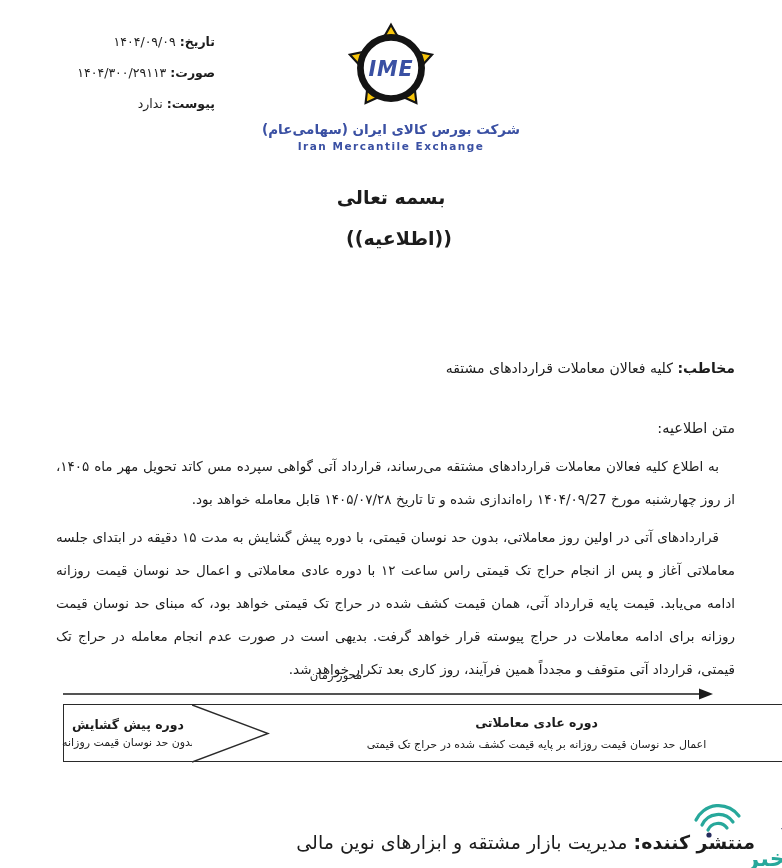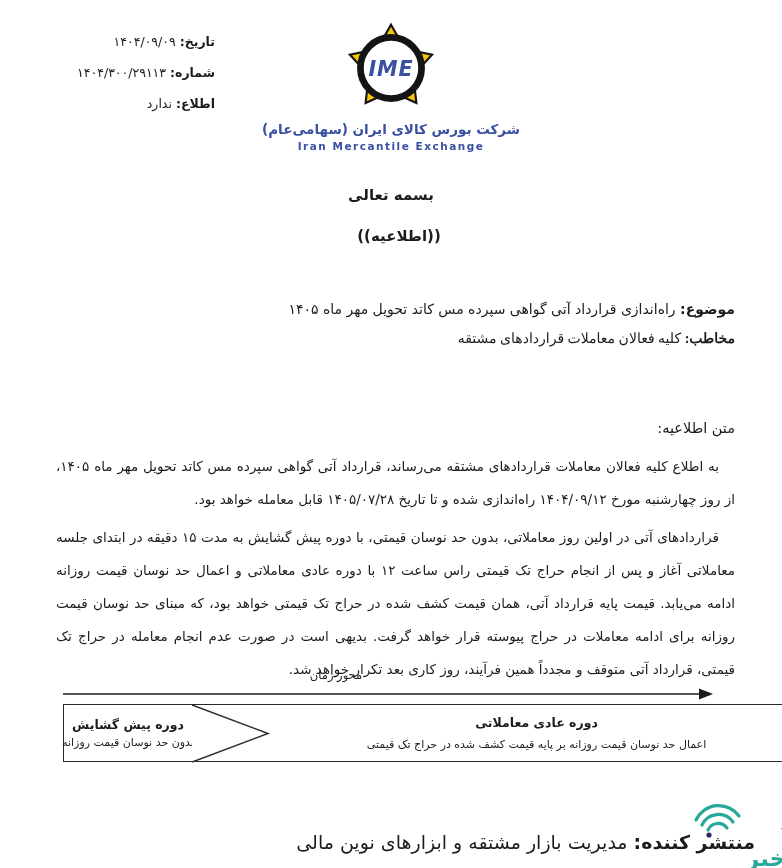--- a/index.html
+++ b/index.html
@@ -34,27 +34,27 @@
     position:absolute;top:22px;left:50%;transform:translateX(-50%);
     width:280px;text-align:center;
   }
   .logo svg.mark{display:block;margin:0 auto;}
   .star{fill:var(--star-yellow);stroke:var(--ring-black);stroke-width:2.4;}
   .ring{fill:#ffffff;stroke:var(--ring-black);stroke-width:7.5;}
   .ime-text{fill:var(--brand-blue);font-family:"DejaVu Sans",sans-serif;font-weight:bold;font-style:italic;letter-spacing:1px;}
   .company-fa{color:var(--brand-blue);font-weight:bold;font-size:13.5px;margin-top:7px;}
   .company-en{color:var(--brand-blue);font-size:10.5px;letter-spacing:1.5px;margin-top:3px;font-weight:bold;}
 
-  .center-line{position:absolute;left:0;right:0;text-align:center;font-weight:bold;font-size:15px;}
+  .center-line{position:absolute;left:0;right:0;text-align:center;font-weight:bold;font-size:19px;}
   .basmala{top:186px;}
   .notice{top:227px;padding-left:16px;}
 
   .line-block{position:absolute;right:47px;left:47px;font-size:14px;white-space:nowrap;}
   .subject{top:301px;}
-  .audience{top:330px;font-family:Liberation Serif, serif;}
+  .audience{top:360px;}
   .bold{font-weight:bold;}
 
   .body-heading{position:absolute;top:420px;right:47px;font-weight:normal;font-size:14.5px;}
 
   .para{
     position:absolute;right:47px;left:56px;
     font-size:13.5px;line-height:33px;
     text-align:justify;
   }
   .para1{top:450px;text-indent:16px;}
@@ -95,53 +95,49 @@
 <body>
 
 <div class="page">
 
   <div class="meta">
     <div class="meta-row">
       <span class="bold">تاریخ:</span>
       <span>۱۴۰۴/۰۹/۰۹</span>
     </div>
     <div class="meta-row">
-      <span class="bold">شماره:</span>
+      <span class="bold">صورت:</span>
       <span>۱۴۰۴/۳۰۰/۲۹۱۱۳</span>
     </div>
     <div class="meta-row">
-      <span class="bold">اطلاع:</span>
+      <span class="bold">پیوست:</span>
       <span>ندارد</span>
     </div>
   </div>
 
   <div class="logo">
     <svg class="mark" width="90" height="92" viewBox="0 0 100 102">
       <path class="star" d="M50,3 L65.3,30 L95.6,36.2 L74.7,59 L78.2,89.8 L50,77 L21.8,89.8 L25.3,59 L4.3,36.2 L34.7,30 Z"></path>
       <circle class="ring" cx="50" cy="51" r="34"></circle>
       <text class="ime-text" x="50" y="60" text-anchor="middle" font-size="23">IME</text>
     </svg>
     <div class="company-fa">شرکت بورس کالای ایران (سهامی‌عام)</div>
     <div class="company-en">Iran Mercantile Exchange</div>
   </div>
 
   <div class="center-line basmala">بسمه تعالی</div>
   <div class="center-line notice">((اطلاعیه))</div>
 
-  <div class="line-block subject">
-    <span class="bold">موضوع:</span>
-    <span>راه‌اندازی قرارداد آتی گواهی سپرده مس کاتد تحویل مهر ماه ۱۴۰۵</span>
-  </div>
   <div class="line-block audience">
     <span class="bold">مخاطب:</span>
     <span>کلیه فعالان معاملات قراردادهای مشتقه</span>
   </div>
 
   <div class="body-heading">متن اطلاعیه:</div>
-  <p class="para para1">به اطلاع کلیه فعالان معاملات قراردادهای مشتقه می‌رساند، قرارداد آتی گواهی سپرده مس کاتد تحویل مهر ماه ۱۴۰۵، از روز چهارشنبه مورخ ۱۴۰۴/۰۹/۱۲ راه‌اندازی شده و تا تاریخ ۱۴۰۵/۰۷/۲۸ قابل معامله خواهد بود.</p>
+  <p class="para para1">به اطلاع کلیه فعالان معاملات قراردادهای مشتقه می‌رساند، قرارداد آتی گواهی سپرده مس کاتد تحویل مهر ماه ۱۴۰۵، از روز چهارشنبه مورخ ۱۴۰۴/۰۹/27 راه‌اندازی شده و تا تاریخ ۱۴۰۵/۰۷/۲۸ قابل معامله خواهد بود.</p>
   <p class="para para2">قراردادهای آتی در اولین روز معاملاتی، بدون حد نوسان قیمتی، با دوره پیش گشایش به مدت ۱۵ دقیقه در ابتدای جلسه معاملاتی آغاز و پس از انجام حراج تک قیمتی راس ساعت ۱۲ با دوره عادی معاملاتی و اعمال حد نوسان قیمت روزانه ادامه می‌یابد. قیمت پایه قرارداد آتی، همان قیمت کشف شده در حراج تک قیمتی خواهد بود، که مبنای حد نوسان قیمت روزانه برای ادامه معاملات در حراج پیوسته قرار خواهد گرفت. بدیهی است در صورت عدم انجام معامله در حراج تک قیمتی، قرارداد آتی متوقف و مجدداً همین فرآیند، روز کاری بعد تکرار خواهد شد.</p>
 
   <div class="axis-label">محور زمان</div>
   <svg class="axis-arrow" viewBox="0 0 650 14">
     <line class="shaft" x1="0" y1="7" x2="637" y2="7"></line>
     <polygon class="head" points="636,1.5 650,7 636,12.5"></polygon>
   </svg>
 
   <div class="tl-box">
     <div class="tl-cell tl-left">

